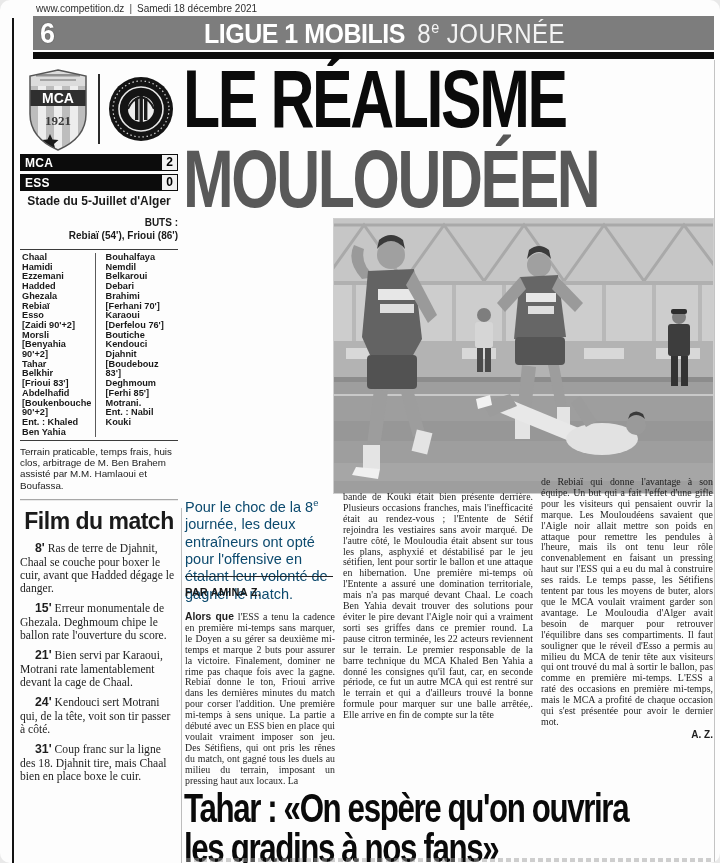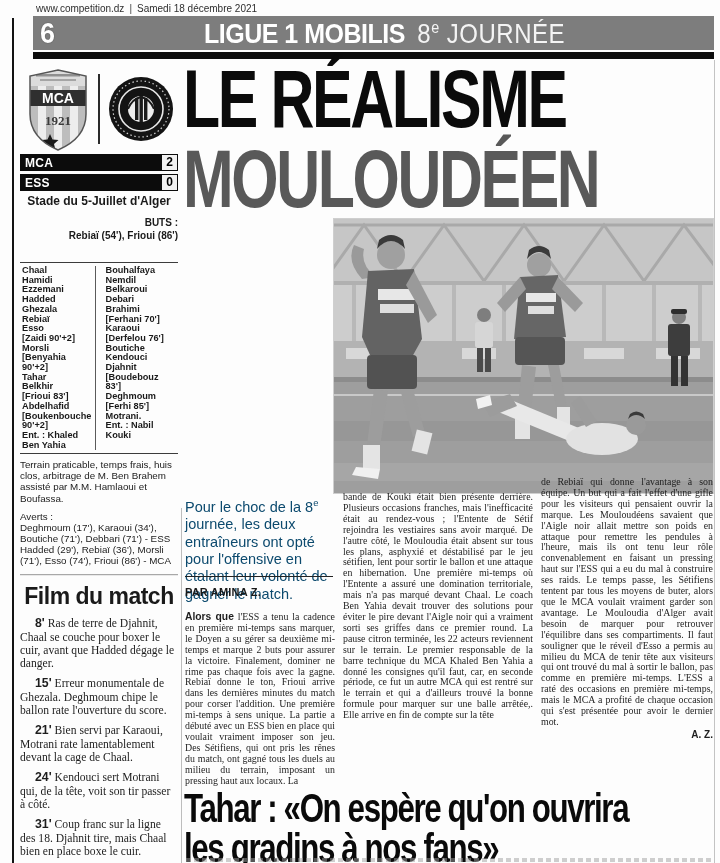--- a/index.html
+++ b/index.html
@@ -1,17 +1,17 @@
 <!DOCTYPE html>
 <html><head>
 <meta charset="utf-8">
 <style>
   html,body{margin:0;padding:0;background:#e9e9e9;}
   .page{position:relative;width:720px;height:863px;margin:0 auto;background:#fdfdfd;overflow:hidden;
-        font-family:"Liberation Sans",sans-serif;color:#1a1a1a;}
+        font-family:"Liberation Sans",sans-serif;color:#1a1a1a;border-radius:10px;}
   
   .left-rule{position:absolute;left:12px;top:18px;bottom:0;width:2px;background:#121212;}
   .right-rule{position:absolute;left:714px;top:60px;bottom:0;width:1px;background:#c3c3c3;}
   .col-divider{position:absolute;left:181px;top:508px;bottom:0;width:1px;background:#bdbdbd;}
   
   .top-meta{position:absolute;left:36px;top:3px;font-size:10px;color:#2e2e2e;}
   .top-meta .sep{margin:0 5px;color:#444;}
   
   .banner{position:absolute;left:33px;top:16px;width:681px;height:34px;background:#7d7d7d;
           display:flex;align-items:center;}
@@ -26,21 +26,21 @@
   .logos{position:relative;height:90px;}
   .mca-logo{position:absolute;left:6px;top:4px;}
   .logo-sep{position:absolute;left:78px;top:10px;width:2px;height:70px;background:#2b2b2b;}
   .ess-logo{position:absolute;left:88px;top:12px;}
   .score-row{height:17px;background:#0c0c0c;display:flex;align-items:center;margin-bottom:3px;}
   .score-row .team{color:#fff;font-weight:bold;font-size:12px;padding-left:5px;letter-spacing:0.3px;transform:scaleY(1.1);transform-origin:left center;}
   .score-row .score{margin-left:auto;margin-right:1px;width:15px;height:15px;background:#f2f2f2;color:#000;
           font-weight:bold;font-size:12px;line-height:15px;text-align:center;}
   .stadium{text-align:center;font-weight:bold;font-size:12px;margin-top:3px;}
   .buts{text-align:right;font-weight:bold;font-size:10px;line-height:1.25;margin-top:9px;}
-  .lineups{display:flex;margin-top:20px;border-top:1.5px solid #3c3c3c;border-bottom:1.5px solid #3c3c3c;padding:3px 0;gap:8px;}
+  .lineups{display:flex;margin-top:7px;border-top:1.5px solid #3c3c3c;border-bottom:1.5px solid #3c3c3c;padding:3px 0;gap:8px;}
   .lineups ul{list-style:none;margin:0;padding:0 2px;flex:1;font-weight:bold;font-size:9.2px;line-height:9.7px;}
   .lineups ul:first-child{border-right:1px solid #5a5a5a;}
   .conditions{font-size:9.8px;line-height:1.13;color:#222;margin-top:5px;}
   .averts{font-size:9.8px;line-height:1.13;color:#222;margin-top:7px;}
   .film-title{margin:9px 0 0;border-top:1px solid #9a9a9a;padding-top:6px;text-align:center;
           font-size:23px;font-weight:bold;letter-spacing:-0.5px;transform:scaleY(1.05);}
   .film-items{margin-top:8px;font-family:"Liberation Serif",serif;font-size:11.6px;line-height:1.13;color:#1d1d1d;}
   .film-items p{margin:0 0 7px;text-indent:15px;}
   .film-items .ft{font-family:"Liberation Sans",sans-serif;font-weight:bold;font-size:12.3px;margin-right:3px;}
   
@@ -182,24 +182,20 @@
           <li>Deghmoum</li>
           <li>[Ferhi 85']</li>
           <li>Motrani.</li>
           <li>Ent. : Nabil</li>
           <li>Kouki</li>
         </ul>
     </div>
 
     <div class="conditions">Terrain praticable, temps frais, huis clos, arbitrage de M. Ben Brahem assisté par M.M. Hamlaoui et Boufassa.</div>
 
-    <div class="averts">
-      <span>Averts :</span><br>
-      <span>Deghmoum (17'), Karaoui (34'), Boutiche (71'), Debbari (71') - ESS Hadded (29'), Rebiaï (36'), Morsli (71'), Esso (74'), Frioui (86') - MCA</span>
-    </div>
 
     <h2 class="film-title">Film du match</h2>
     <div class="film-items">
         <p class="film-item"><b class="ft">8'</b><span>Ras de terre de Djahnit, Chaal se couche pour boxer le cuir, avant que Hadded dégage le danger.</span></p>
         <p class="film-item"><b class="ft">15'</b><span>Erreur monumentale de Ghezala. Deghmoum chipe le ballon rate l'ouverture du score.</span></p>
         <p class="film-item"><b class="ft">21'</b><span>Bien servi par Karaoui, Motrani rate lamentablement devant la cage de Chaal.</span></p>
         <p class="film-item"><b class="ft">24'</b><span>Kendouci sert Motrani qui, de la tête, voit son tir passer à côté.</span></p>
         <p class="film-item"><b class="ft">31'</b><span>Coup franc sur la ligne des 18. Djahnit tire, mais Chaal bien en place boxe le cuir.</span></p>
       </div>
   </aside>

